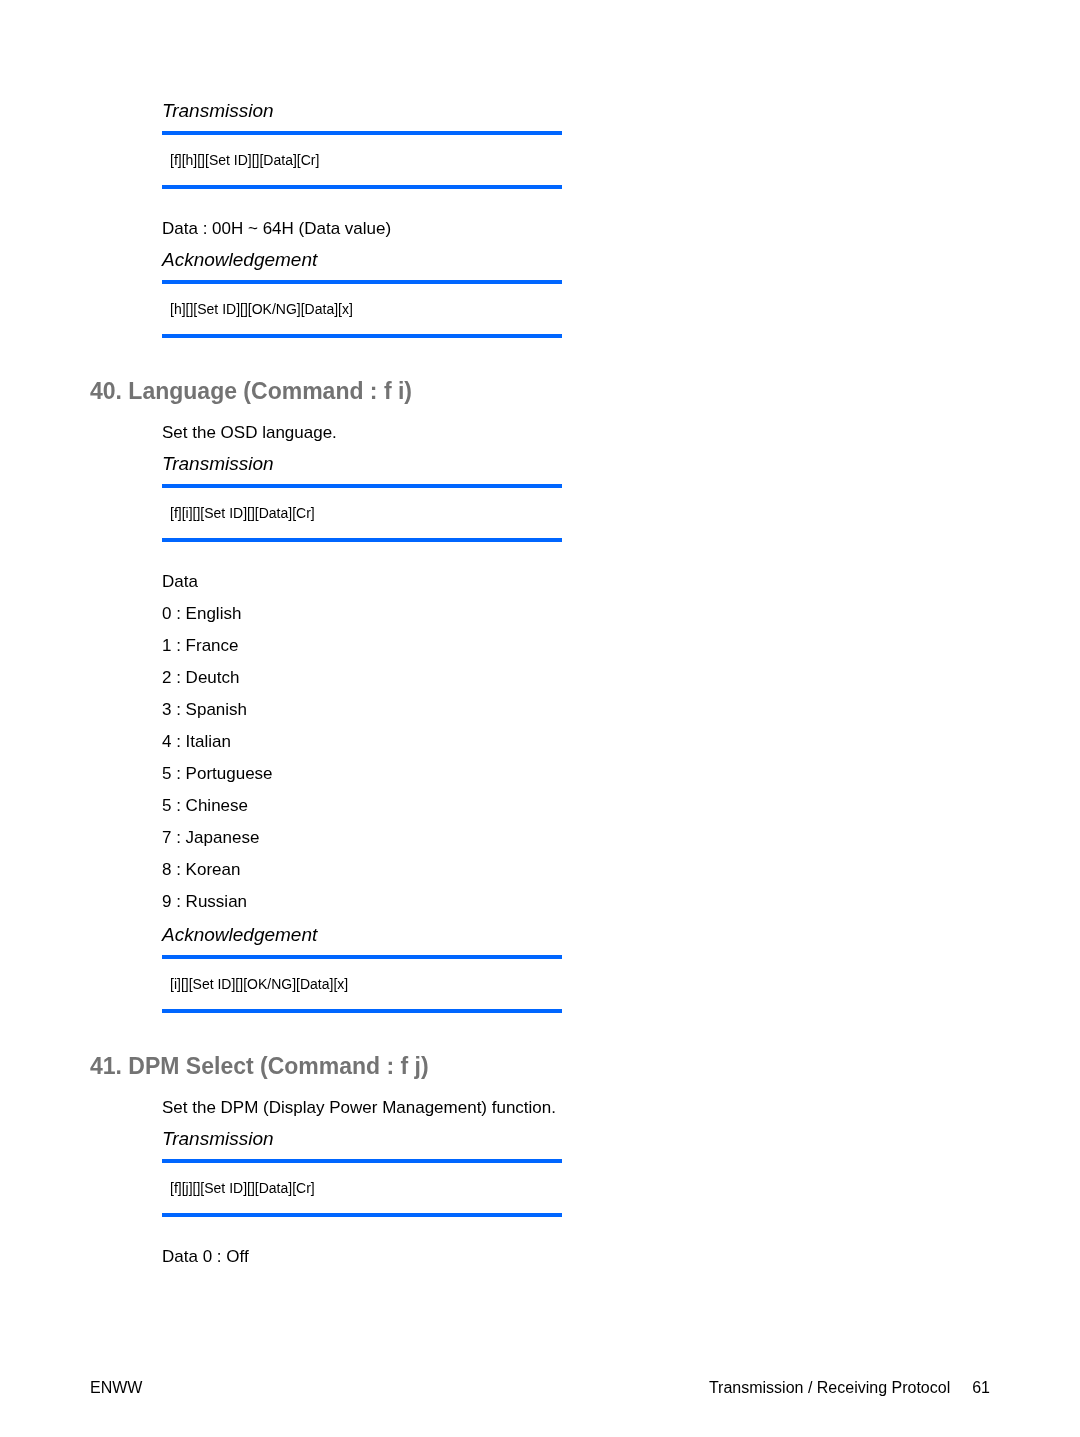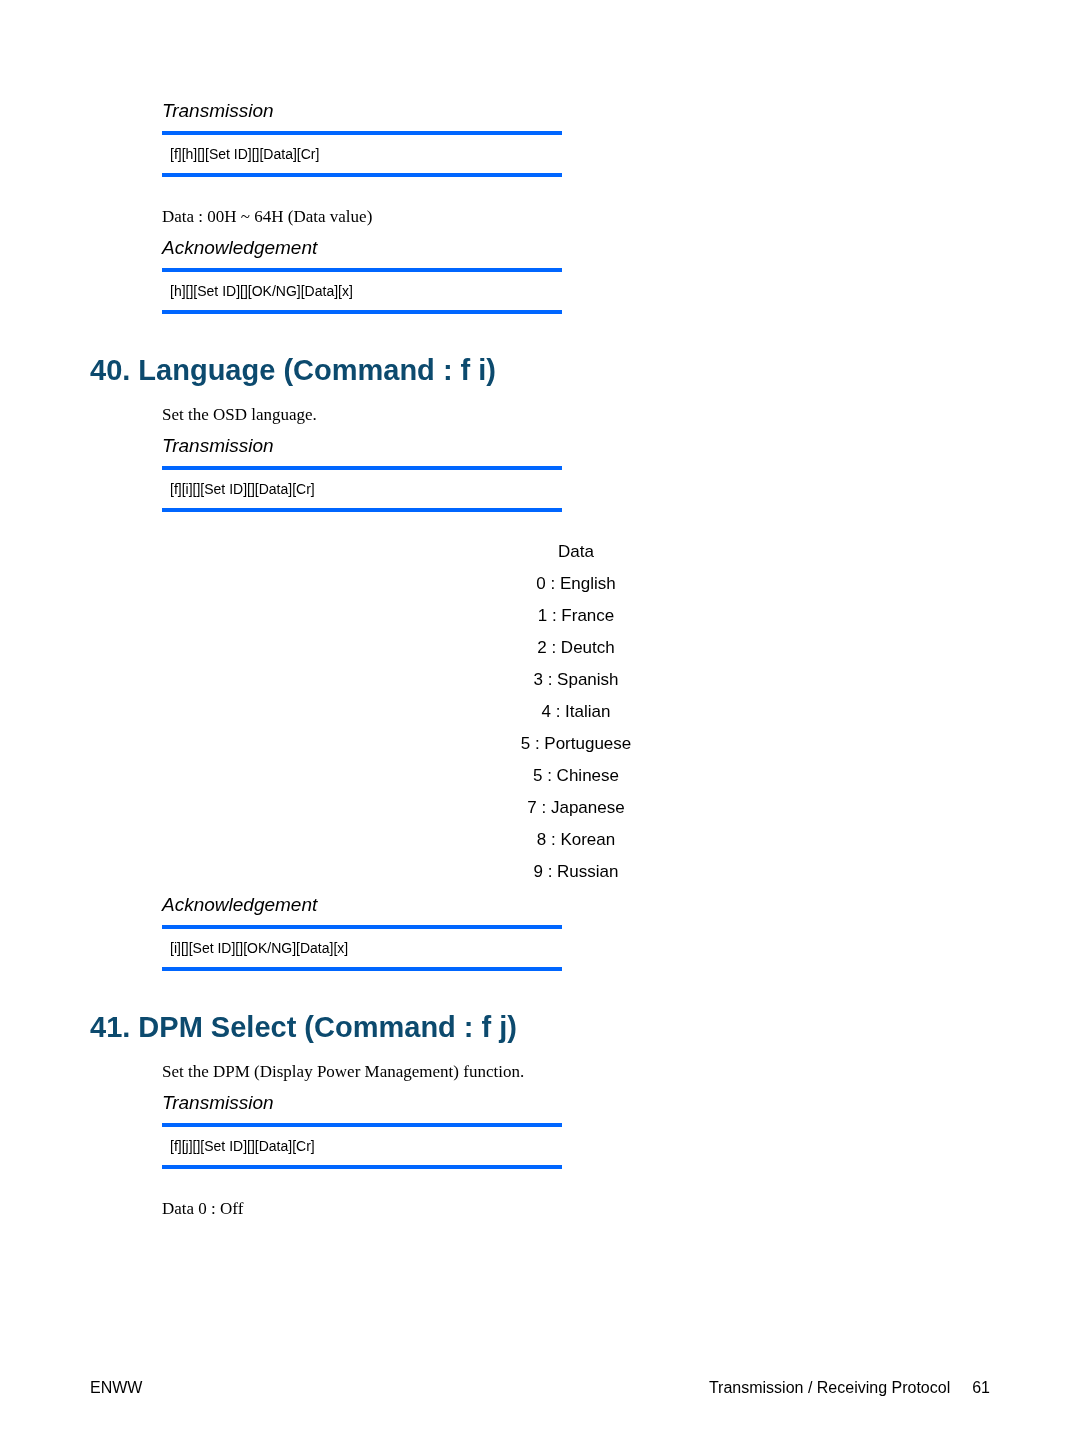--- a/index.html
+++ b/index.html
@@ -20,45 +20,43 @@
     }
     .subheading {
       font-style: italic;
       font-size: 19px;
       margin-bottom: 8px;
       margin-top: 10px;
     }
     .blue-box {
       border-top: 4px solid #0066ff;
       border-bottom: 4px solid #0066ff;
-      padding: 10px 8px;
+      padding: 16px 8px;
       margin-bottom: 30px;
       width: 400px;
       margin-top: 9px;
     }
     .blue-box-text {
       font-size: 14px;
     }
     .body-text {
       font-size: 17px;
       margin-bottom: 8px;
       margin-top: 10px;
-      font-family: Liberation Serif, serif;
     }
     .section-heading {
-      color: #0c4a6e;
-      font-size: 29px;
+      color: #737373;
+      font-size: 23px;
       font-weight: bold;
       margin-top: 40px;
       margin-bottom: 18px;
       margin-left: 0;
     }
     .data-list {
       margin-top: 20px;
-      text-align: center;
     }
     .data-list div {
       font-size: 17px;
       margin-bottom: 12px;
     }
     .footer {
       position: absolute;
       bottom: 40px;
       left: 90px;
       right: 90px;

